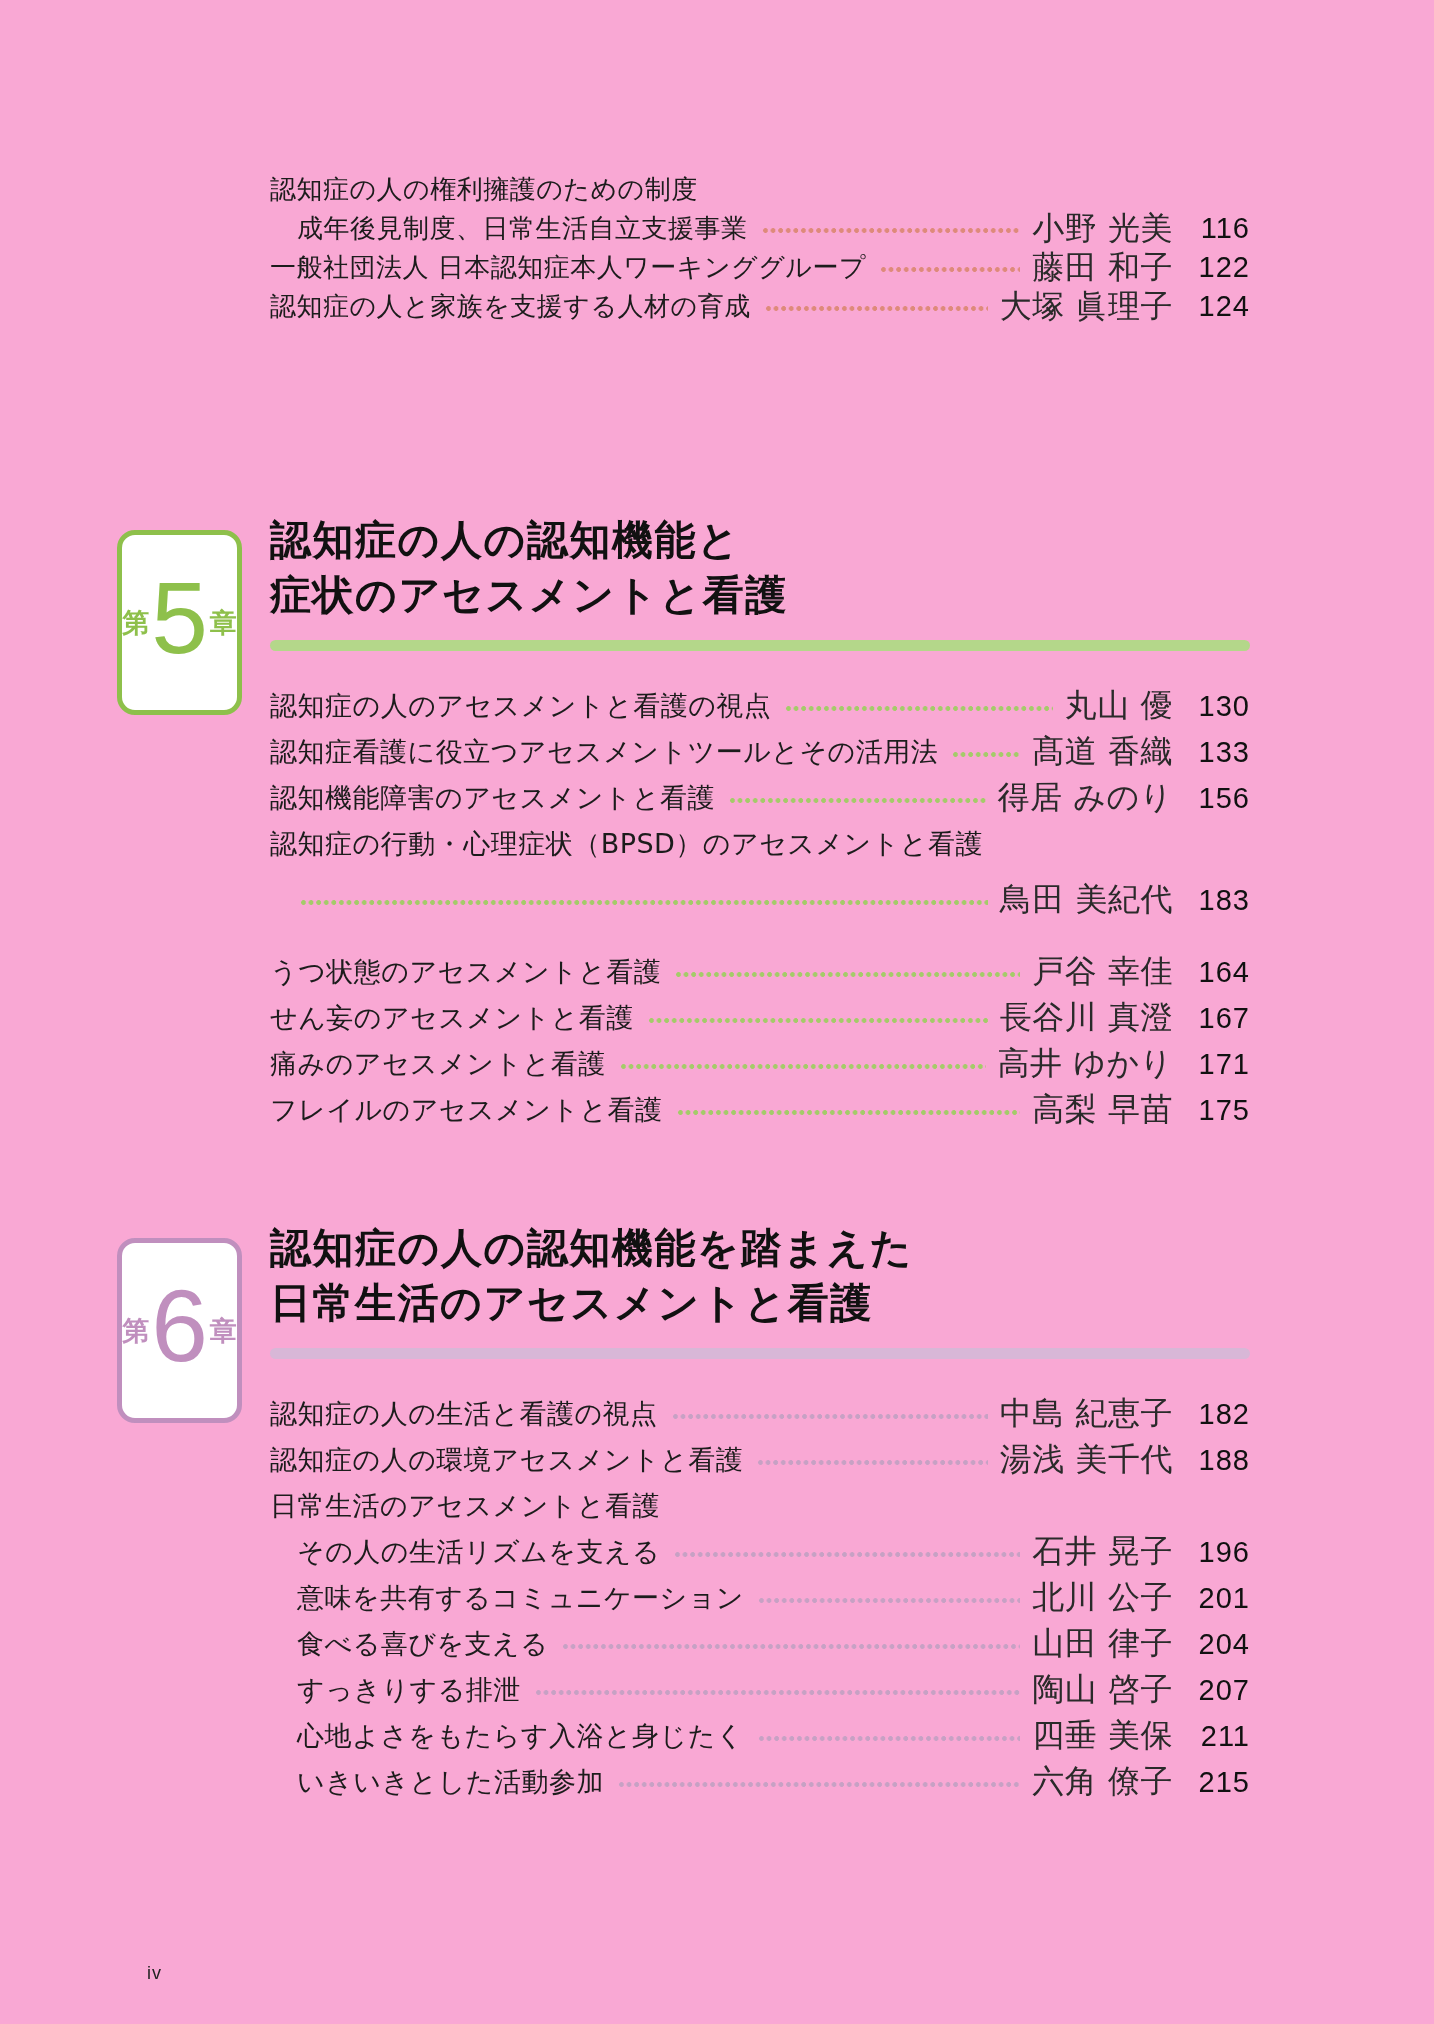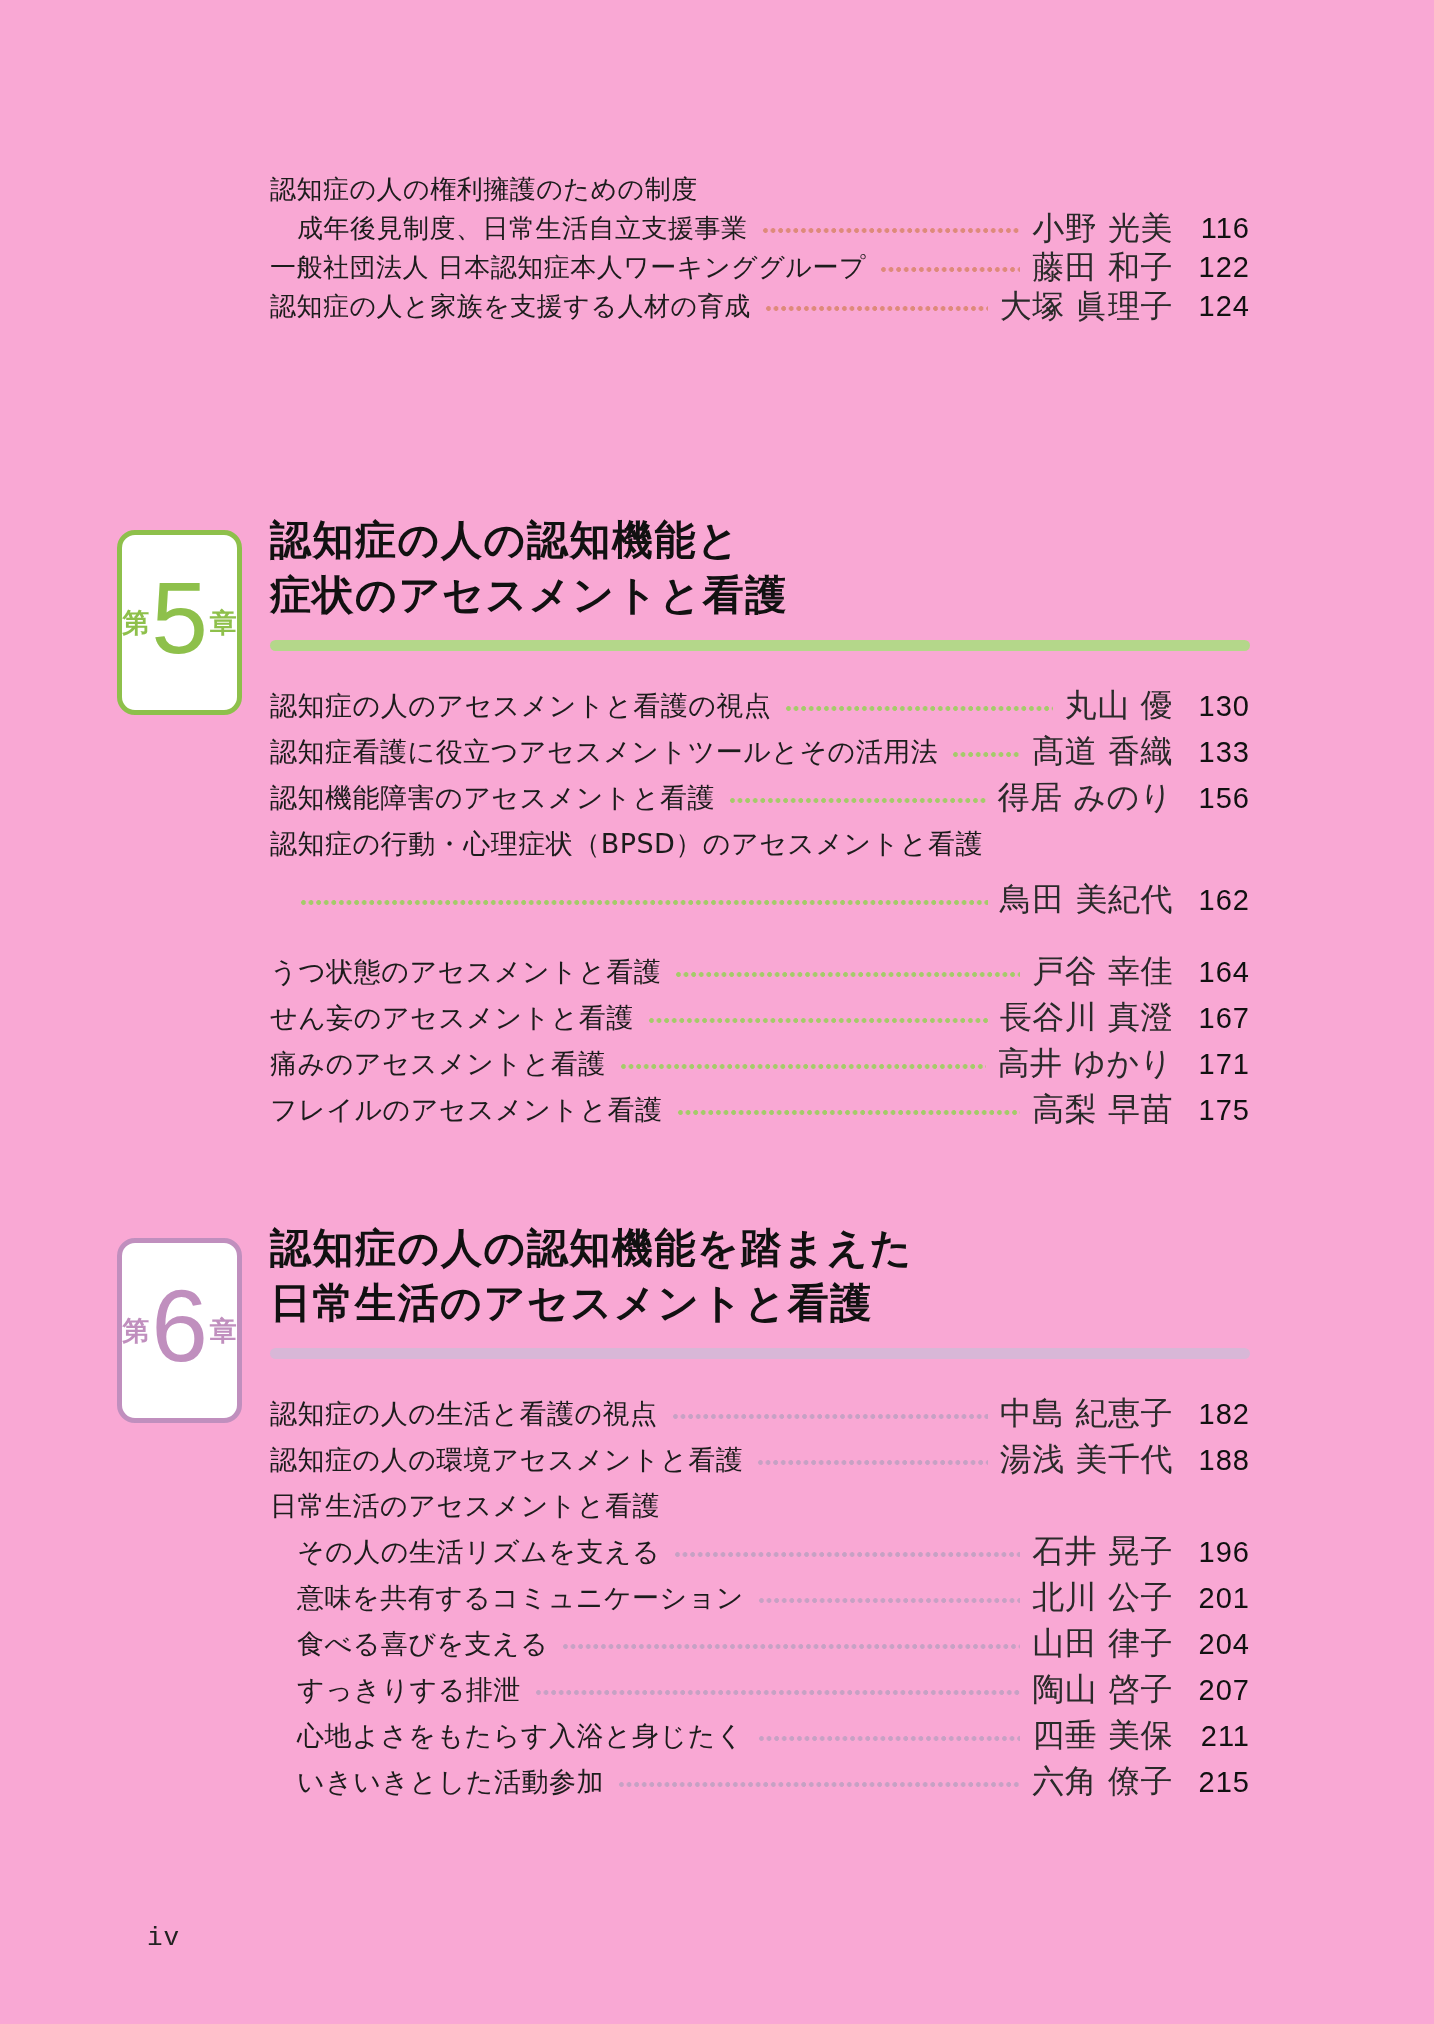--- a/index.html
+++ b/index.html
@@ -52,23 +52,23 @@
   }
   .ch-title{font-size:41px;font-weight:bold;color:#111;line-height:55px;letter-spacing:1.5px;}
   .ch-bar{height:11px;border-radius:7px;background:var(--bar);margin-top:17px;}
 
   
   #sec-0{margin-top:20px;}
   #sec-1{margin-top:187px;}
   #sec-2{margin-top:88px;}
 
   .footer{
-    position:absolute;left:147px;top:1923px;
-    font-size:26px;color:#222;letter-spacing:1px;
-    font-family:Liberation Mono, monospace;
+    position:absolute;left:147px;top:1963px;
+    font-size:18px;color:#222;letter-spacing:1px;
+    font-family:Liberation Sans, sans-serif;
   }
 </style>
 </head>
 <body>
 
 <div class="page">
   <div class="content" id="toc-content">
       <div class="section section-plain" id="sec-0" style="--dot: #de8a7a;">
         <div class="entries">
           <div class="row">
@@ -123,21 +123,21 @@
             <span class="leader"></span>
             <span class="author">得居 みのり</span>
             <span class="pagenum">156</span>
           </div>
           <div class="row">
             <span class="label">認知症の行動・心理症状（BPSD）のアセスメントと看護</span>
           </div>
           <div class="row indent1 leader-only">
             <span class="leader"></span>
             <span class="author">鳥田 美紀代</span>
-            <span class="pagenum">162</span>
+            <span class="pagenum">183</span>
           </div>
           <div class="row">
             <span class="label">うつ状態のアセスメントと看護</span>
             <span class="leader"></span>
             <span class="author">戸谷 幸佳</span>
             <span class="pagenum">164</span>
           </div>
           <div class="row">
             <span class="label">せん妄のアセスメントと看護</span>
             <span class="leader"></span>

